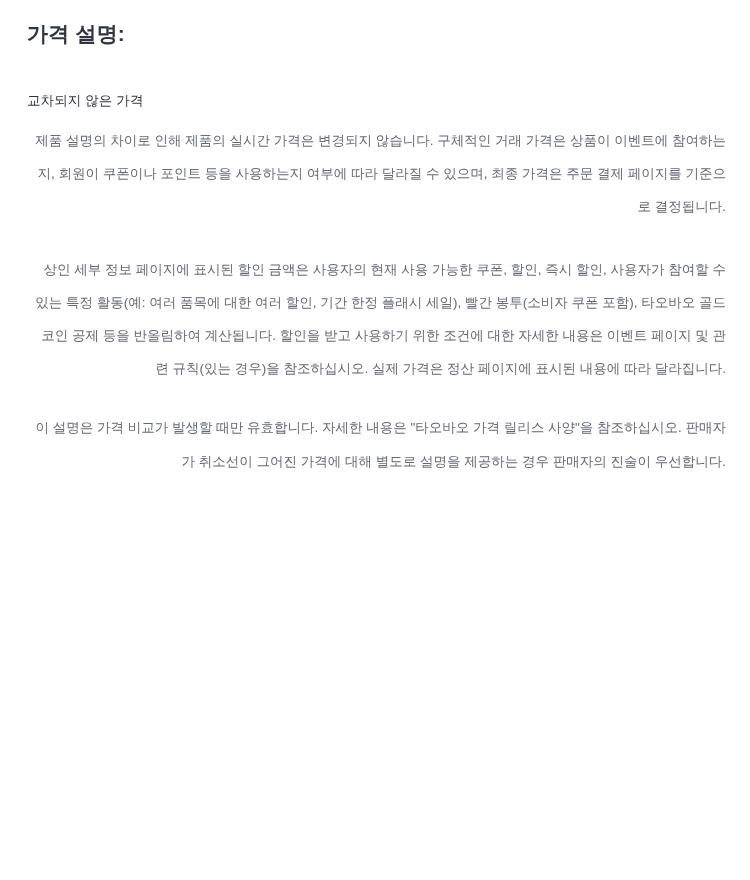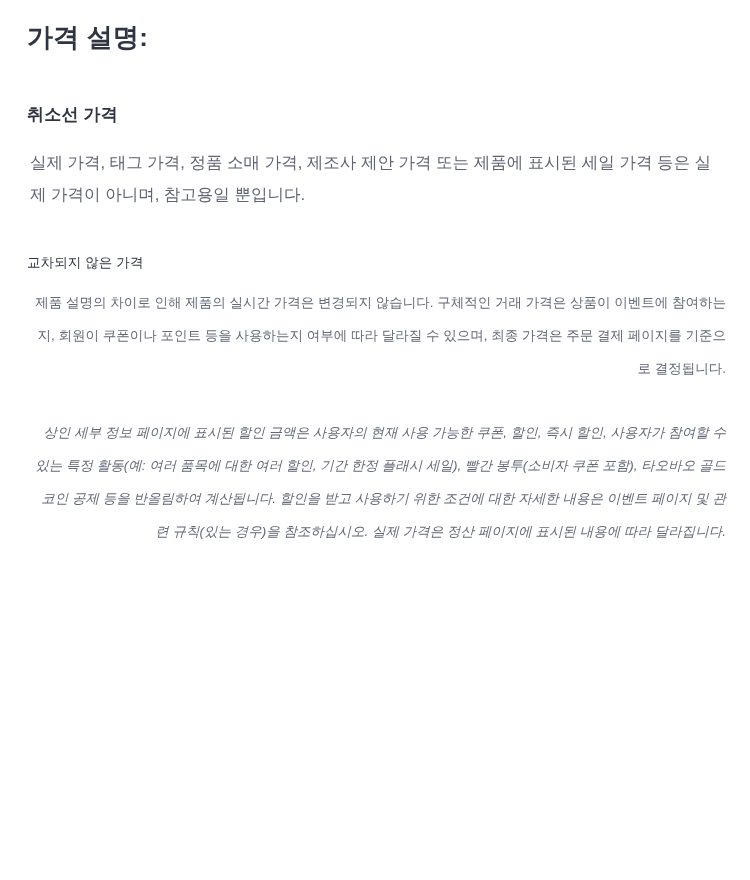--- a/index.html
+++ b/index.html
@@ -12,21 +12,21 @@
     color: #5b6170;
     overflow: hidden;
   }
   .page {
     position: relative;
     width: 750px;
     height: 880px;
     padding: 0 24px;
   }
   .doc-title {
-    font-size: 26px;
+    font-size: 21px;
     font-weight: bold;
     color: #2f3540;
     letter-spacing: 0.2px;
     margin: 20px 0 0 3px;
   }
   .section-1 {
     margin-top: 48px;
   }
   .head-strikeline {
     font-size: 17px;
@@ -55,33 +55,30 @@
   .body-para {
     margin: 14px 0 0 3px;
     font-size: 13.5px;
     line-height: 2.45;
     color: #636977;
     max-width: 714px;
     text-align: right;
   }
   .body-para.gap-big { margin-top: 30px; }
   .body-para.gap-mid { margin-top: 26px; }
-  .body-para.indent { padding-left: 4px; font-style: italic; }
+  .body-para.indent { padding-left: 4px; }
 </style>
 </head>
 <body>
 
 <div class="page">
 
   <h1 class="doc-title">가격 설명:</h1>
 
-  <div class="section-1">
-    <h2 class="head-strikeline">취소선 가격</h2>
-    <p class="lead-para">실제 가격, 태그 가격, 정품 소매 가격, 제조사 제안 가격 또는 제품에 표시된 세일 가격 등은 실제 가격이 아니며, 참고용일 뿐입니다.</p>
-  </div>
 
   <div class="section-2">
     <h3 class="head-nocross">교차되지 않은 가격</h3>
     <p class="body-para">제품 설명의 차이로 인해 제품의 실시간 가격은 변경되지 않습니다. 구체적인 거래 가격은 상품이 이벤트에 참여하는지, 회원이 쿠폰이나 포인트 등을 사용하는지 여부에 따라 달라질 수 있으며, 최종 가격은 주문 결제 페이지를 기준으로 결정됩니다.</p>
     <p class="body-para gap-big indent">상인 세부 정보 페이지에 표시된 할인 금액은 사용자의 현재 사용 가능한 쿠폰, 할인, 즉시 할인, 사용자가 참여할 수 있는 특정 활동(예: 여러 품목에 대한 여러 할인, 기간 한정 플래시 세일), 빨간 봉투(소비자 쿠폰 포함), 타오바오 골드 코인 공제 등을 반올림하여 계산됩니다. 할인을 받고 사용하기 위한 조건에 대한 자세한 내용은 이벤트 페이지 및 관련 규칙(있는 경우)을 참조하십시오. 실제 가격은 정산 페이지에 표시된 내용에 따라 달라집니다.</p>
+    <p class="body-para gap-mid">이 설명은 가격 비교가 발생할 때만 유효합니다. 자세한 내용은 "타오바오 가격 릴리스 사양"을 참조하십시오. 판매자가 취소선이 그어진 가격에 대해 별도로 설명을 제공하는 경우 판매자의 진술이 우선합니다.</p>
   </div>
 
 </div>
 
 </body></html>

